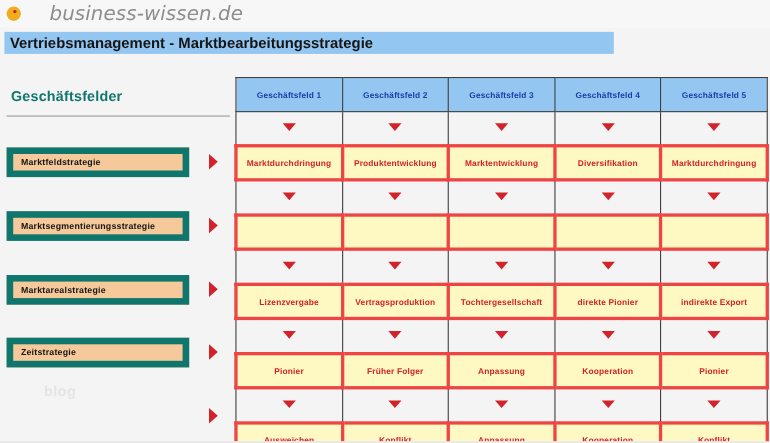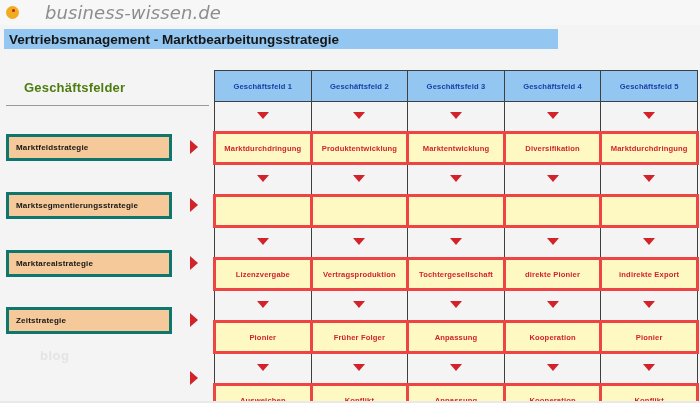--- a/index.html
+++ b/index.html
@@ -79,24 +79,24 @@
     font-size: 13px;
     font-weight: bold;
     color: #e4e4e4;
     letter-spacing: 0.5px;
     user-select: none;
   }
 
   
   .left-heading {
     position: absolute;
-    left: 24px; top: 80px;
+    left: 10px; top: 80px;
     font-size: 13px;
     font-weight: bold;
-    color: #4d7c0f;
+    color: #0f766e;
     letter-spacing: 0.2px;
     text-align: right;
   }
   .heading-rule {
     position: absolute;
     left: 6px; top: 105px;
     width: 203px; height: 1px;
     background: #9a9a9a;
   }
 
@@ -149,21 +149,21 @@
     border-top: 7px solid #d2232a;
   }
 
   
   .rowlabel {
     position: absolute;
     left: 6px;
     width: 166px;
     height: 27px;
     background: #f5c99a;
-    border: 3px solid #0f766e;
+    border: 6px solid #0f766e;
     box-sizing: border-box;
     display: flex;
     align-items: center;
   }
   .rowlabel span {
     font-size: 8px;
     font-weight: bold;
     color: #161616;
     margin-left: 7px;
     letter-spacing: 0.2px;

